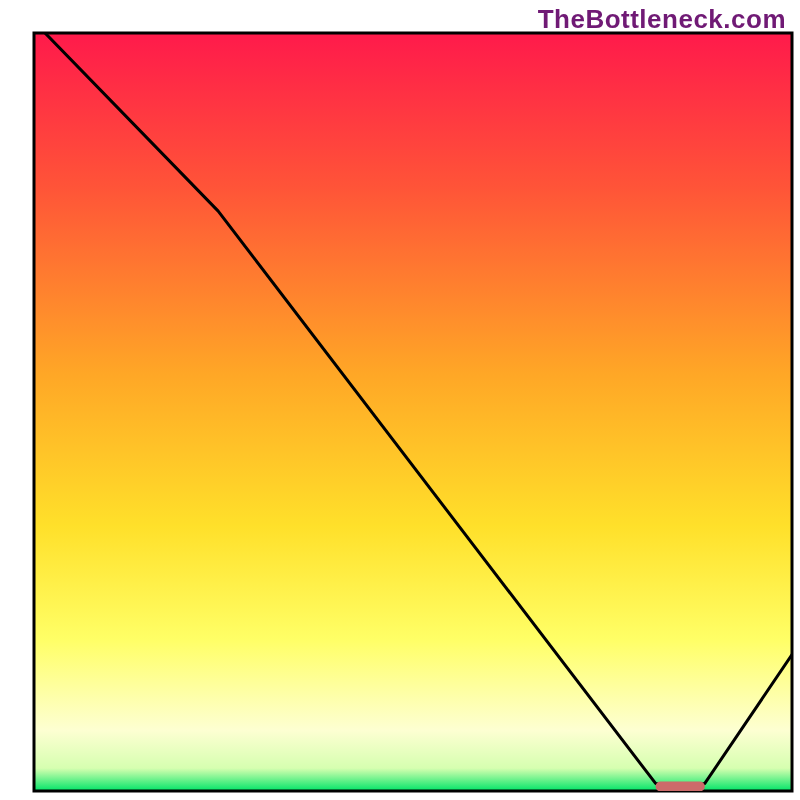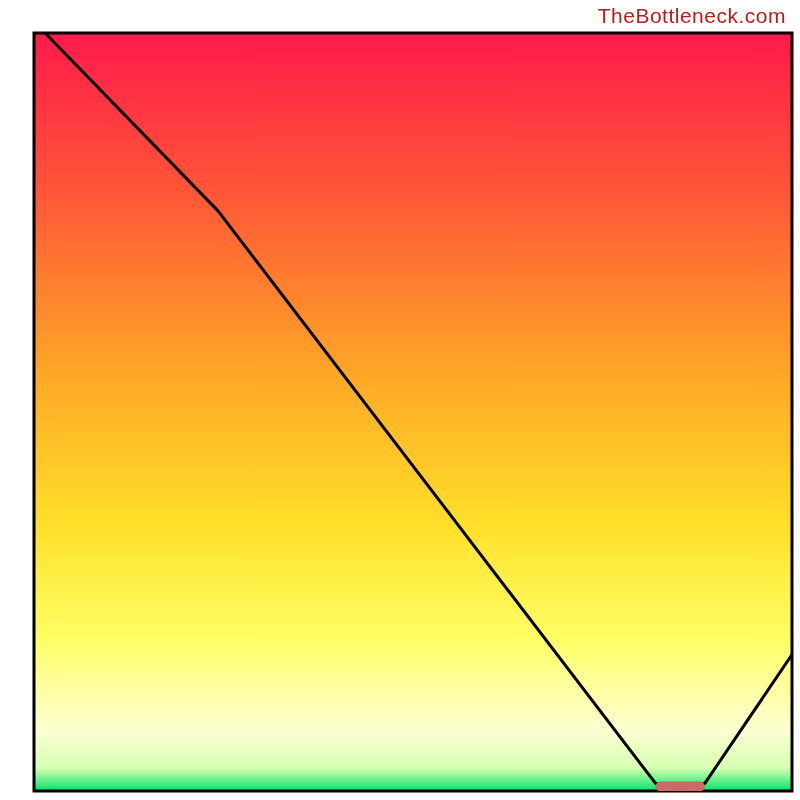--- a/index.html
+++ b/index.html
@@ -13,23 +13,23 @@
   }
   .chart-container {
     position: relative;
     width: 800px;
     height: 800px;
   }
   .watermark {
     position: absolute;
     top: 4px;
     right: 14px;
-    font-size: 21px;
-    font-weight: 400;
-    color: #b91c1c;
+    font-size: 26px;
+    font-weight: 700;
+    color: #701a75;
     letter-spacing: 0.5px;
     z-index: 5;
   }
   svg.plot {
     position: absolute;
     left: 0;
     top: 0;
     width: 800px;
     height: 800px;
   }

